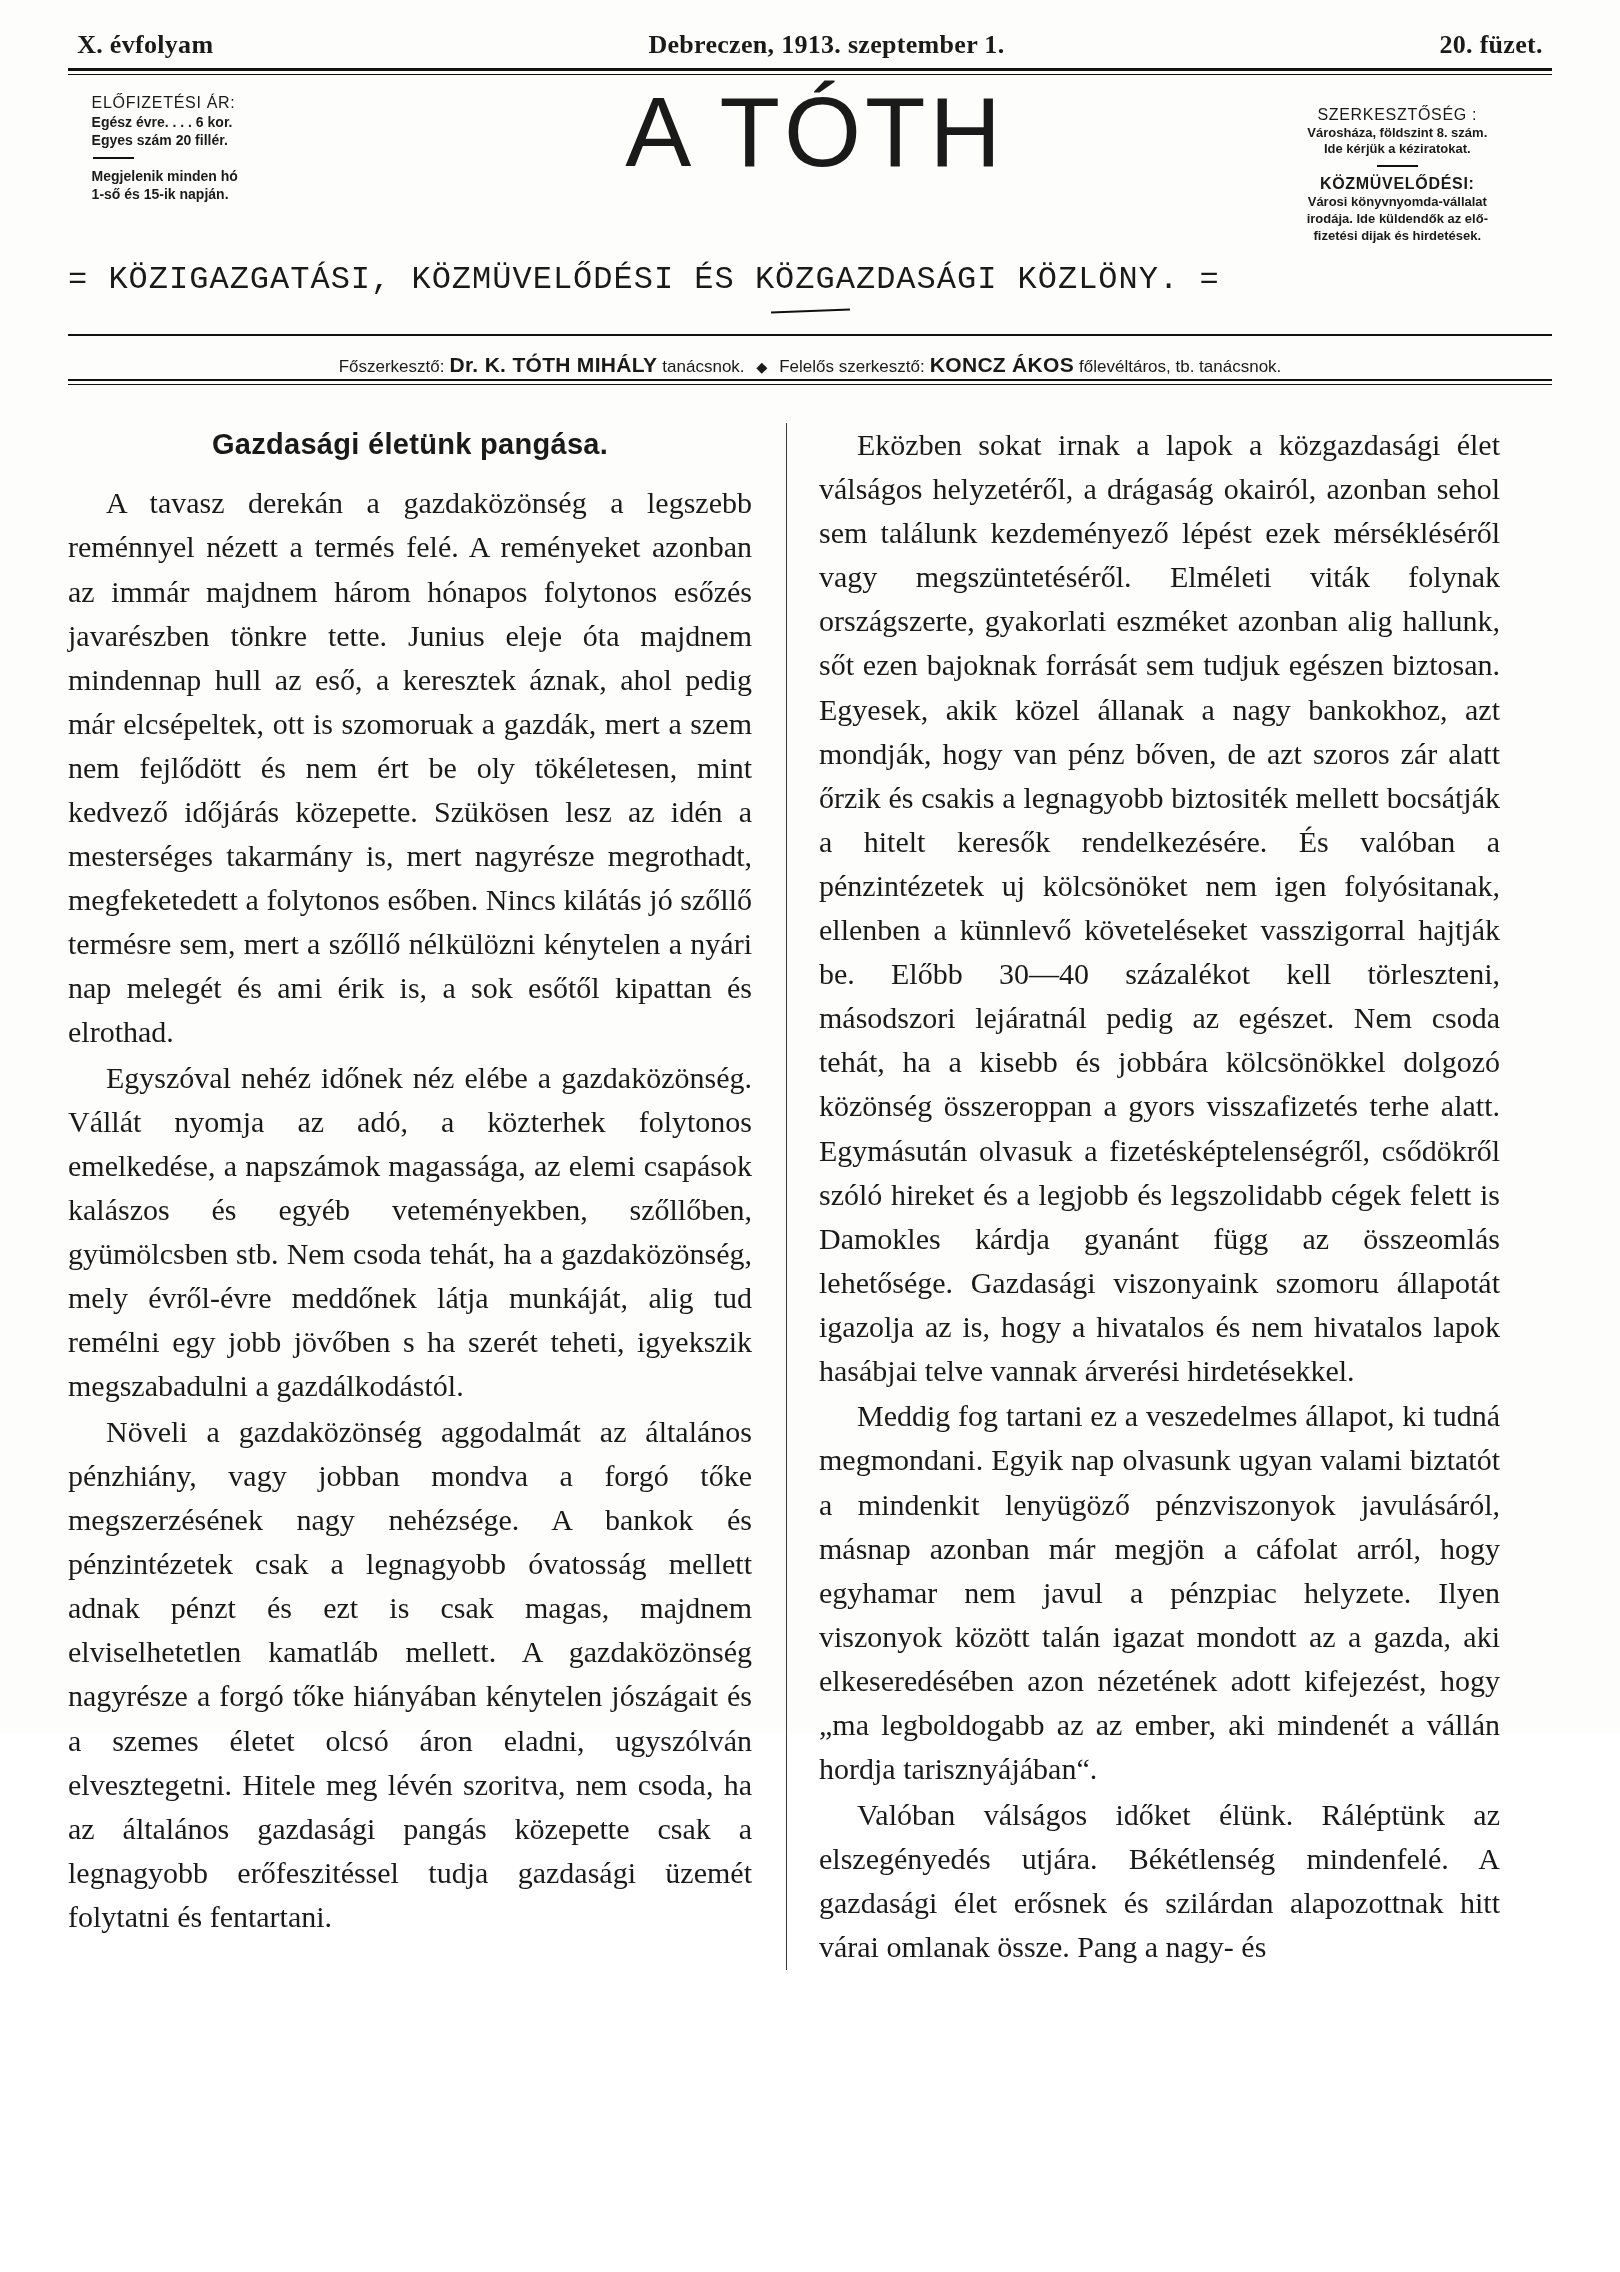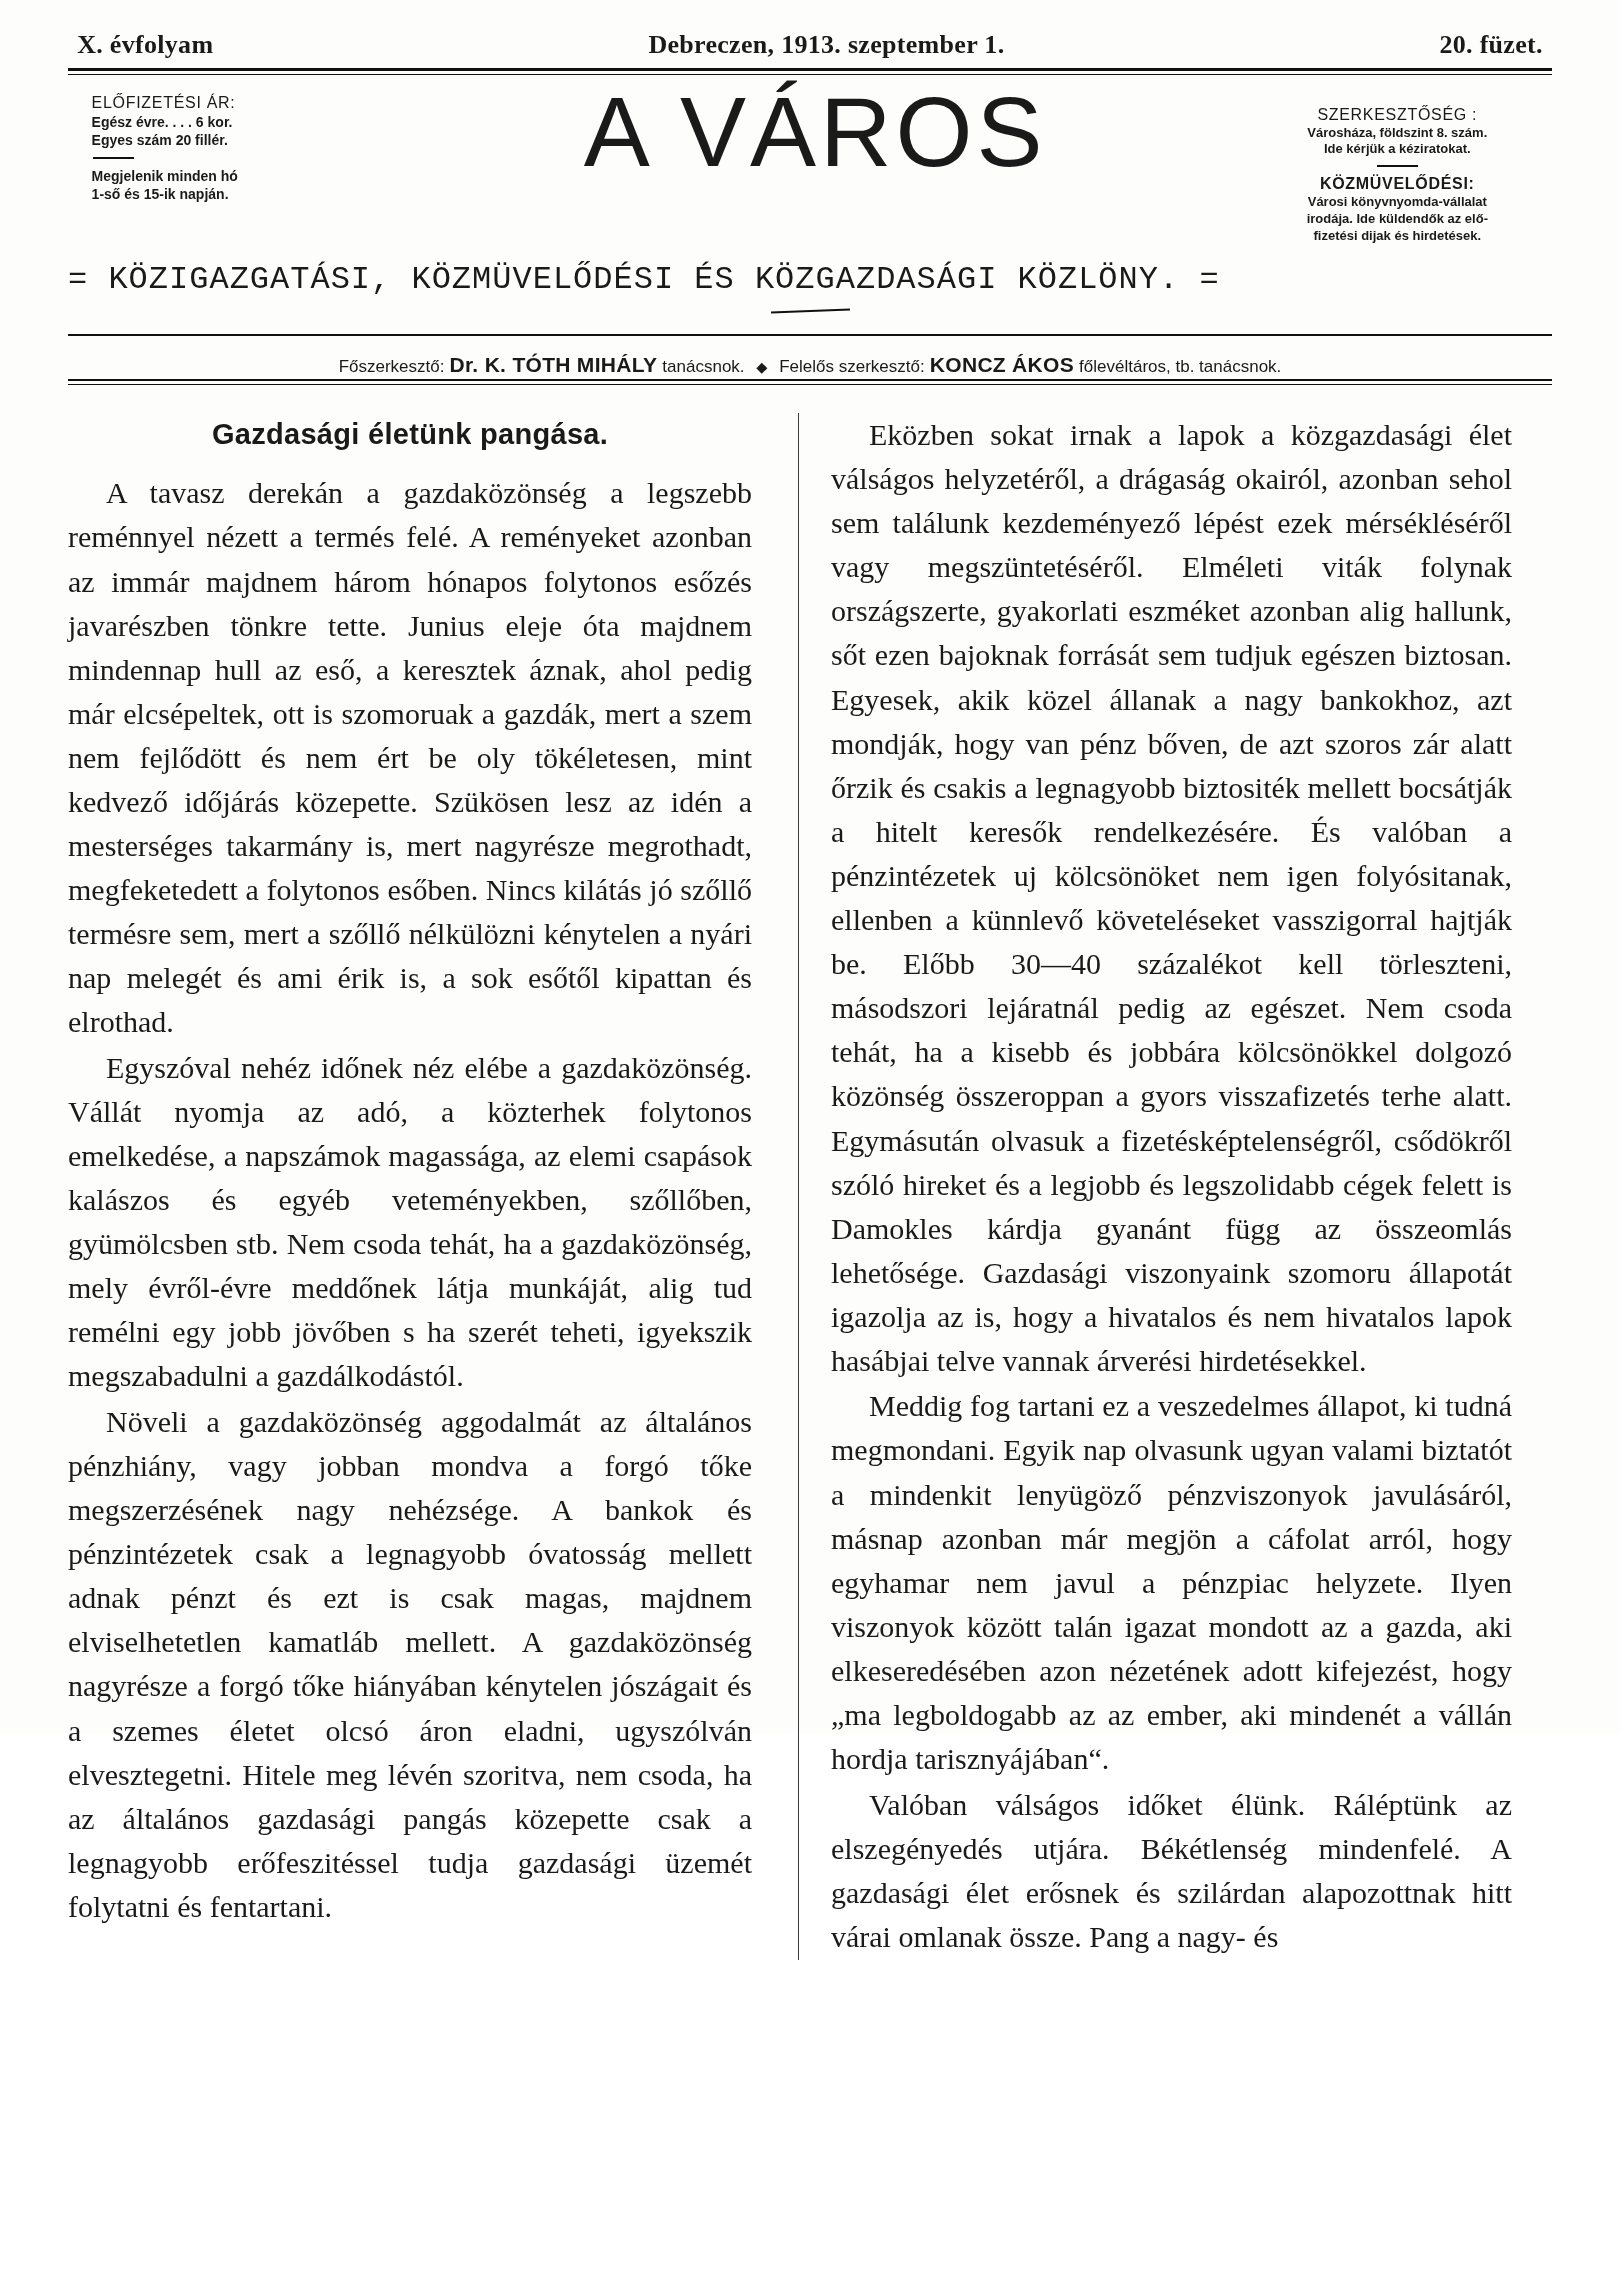--- a/index.html
+++ b/index.html
@@ -135,22 +135,22 @@
     padding: 17px 0 2px 0;
     white-space: nowrap;
   }
   .editors .nm { font-weight: bold; font-size: 21px; letter-spacing: 0.3px;}
   .editors .lbl { font-size: 17px; }
   .editors .dia { font-size: 14.5px; padding: 0 6.6px; }
 
   
   .columns {
     display: flex;
-    gap: 16px;
-    margin-top: 28px;
+    gap: 4px;
+    margin-top: 38px;
     position: relative;
   }
   .col {
     width: 714px;
     box-sizing: border-box;
   }
   .col.left { padding-right: 30px; }
   .col.right { padding-left: 32px; border-left: 1.3px solid #3a3a3a; }
 
   .art-title {
@@ -203,21 +203,21 @@
 
     <div class="side-col left">
       <div class="hdr">ELŐFIZETÉSI ÁR:</div>
       <div class="row small">Egész évre. . . . 6 kor.</div>
       <div class="row small">Egyes szám 20 fillér.</div>
       <div class="sep"></div>
       <div class="row small">Megjelenik minden hó</div>
       <div class="row small">1-ső és 15-ik napján.</div>
     </div>
 
-    <div class="big-title">A VÁROS</div>
+    <div class="big-title">A TÓTH</div>
 
     <div class="side-col right">
       <div class="hdr">SZERKESZTŐSÉG :</div>
       <div class="row tiny">Városháza, földszint 8. szám.</div>
       <div class="row tiny">Ide kérjük a kéziratokat.</div>
       <div class="sep"></div>
       <div class="kiad">KÖZMÜVELŐDÉSI:</div>
       <div class="row tiny">Városi könyvnyomda-vállalat</div>
       <div class="row tiny">irodája. Ide küldendők az elő-</div>
       <div class="row tiny">fizetési dijak és hirdetések.</div>

